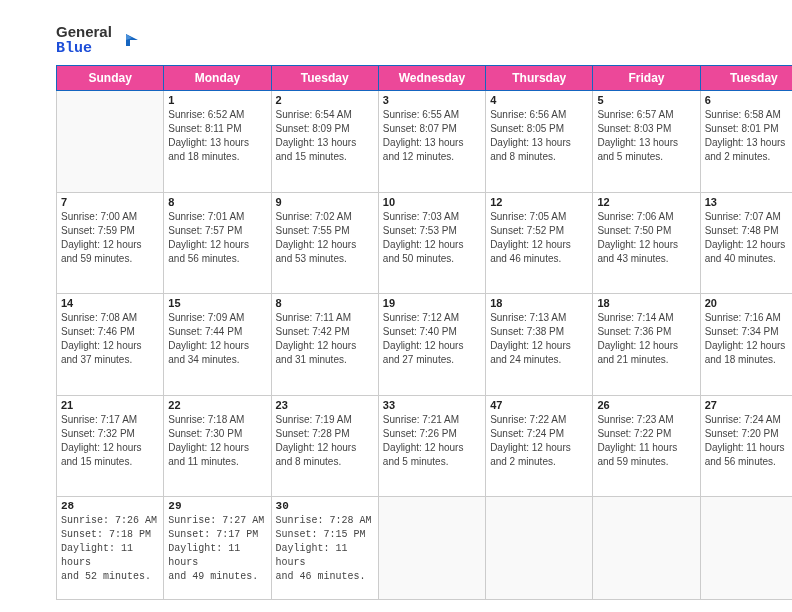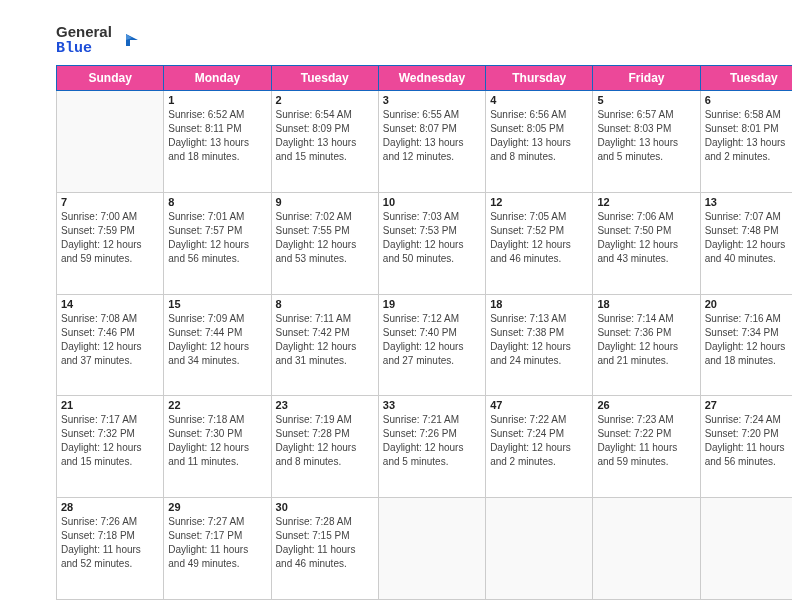--- a/index.html
+++ b/index.html
@@ -76,20 +76,21 @@
     .day-detail {
       font-size: 10px;
       color: #444;
       line-height: 1.4;
     }
     .empty-cell {
       background: #f9f9f9;
     }
     .last-row td {
       height: 72px;
+      font-family: Liberation Mono, monospace;
     }
   </style>
 </head>
 <body>
 
 <div class="page">
   <div class="header">
     <div class="logo">
   <div style="display:flex;flex-direction:column;line-height:1.1;">
     <span style="font-size:15px;font-weight:bold;color:#333;">General</span>

